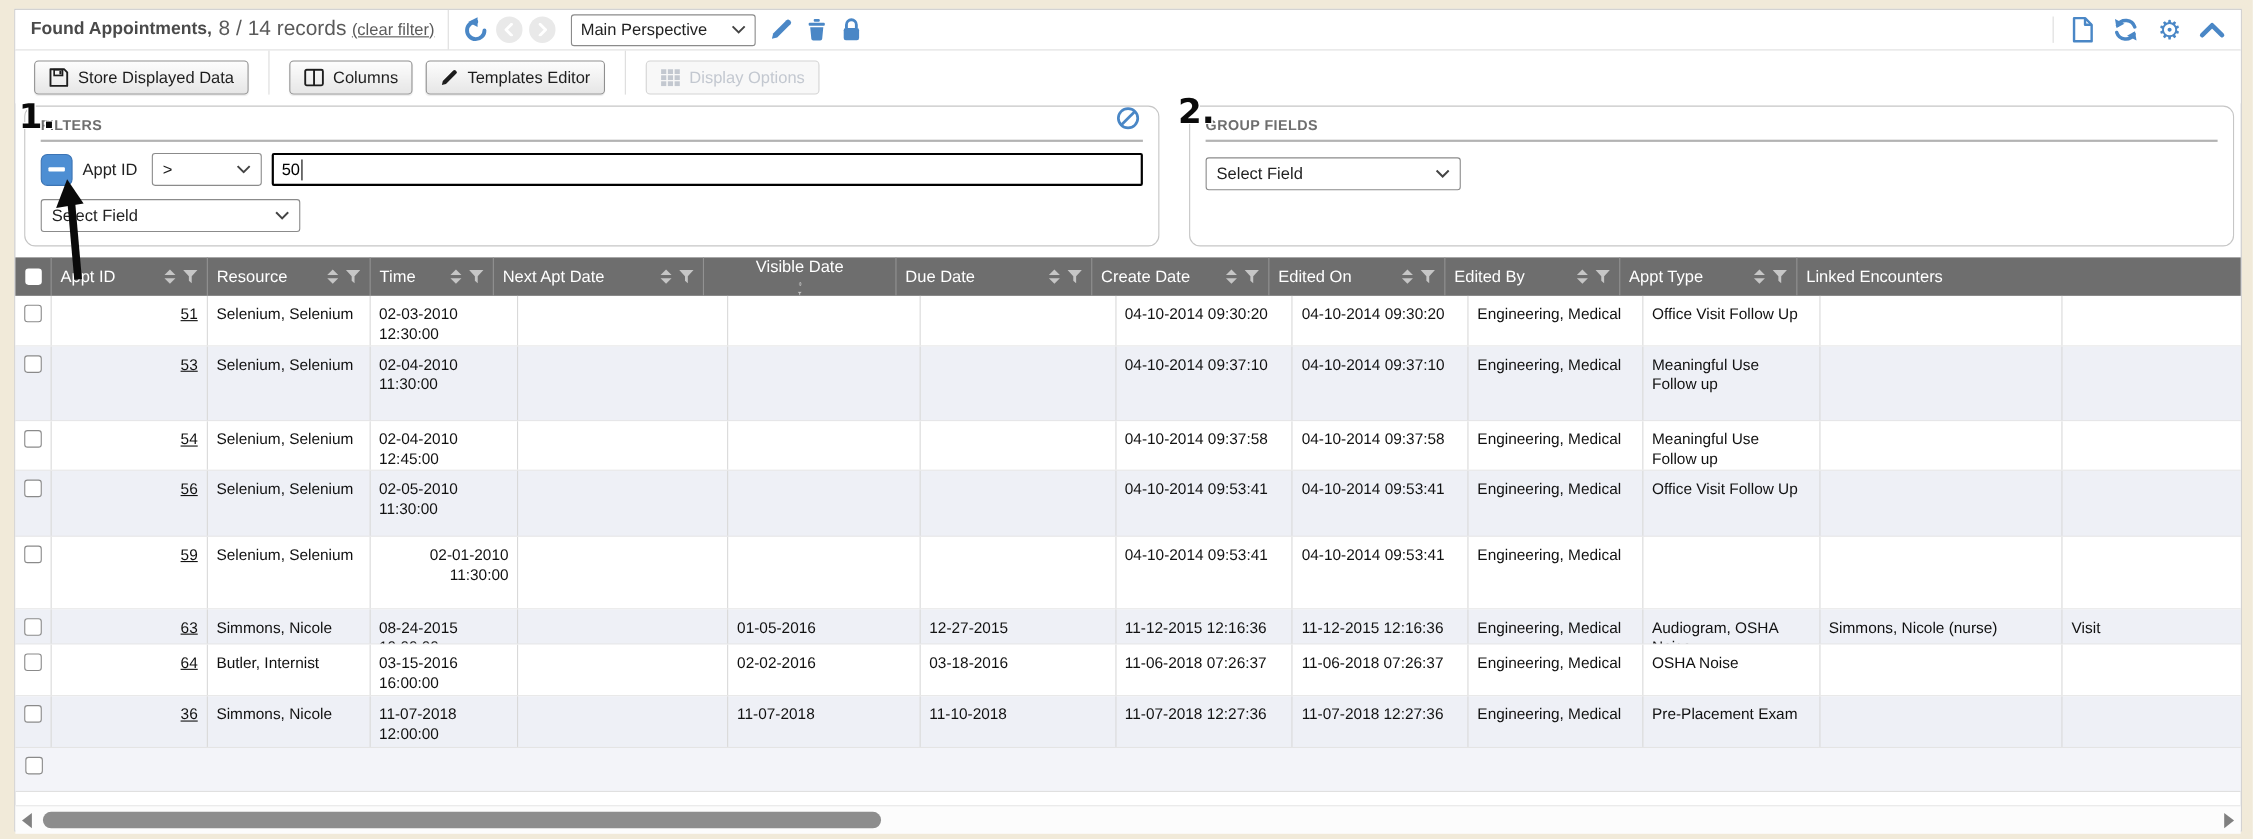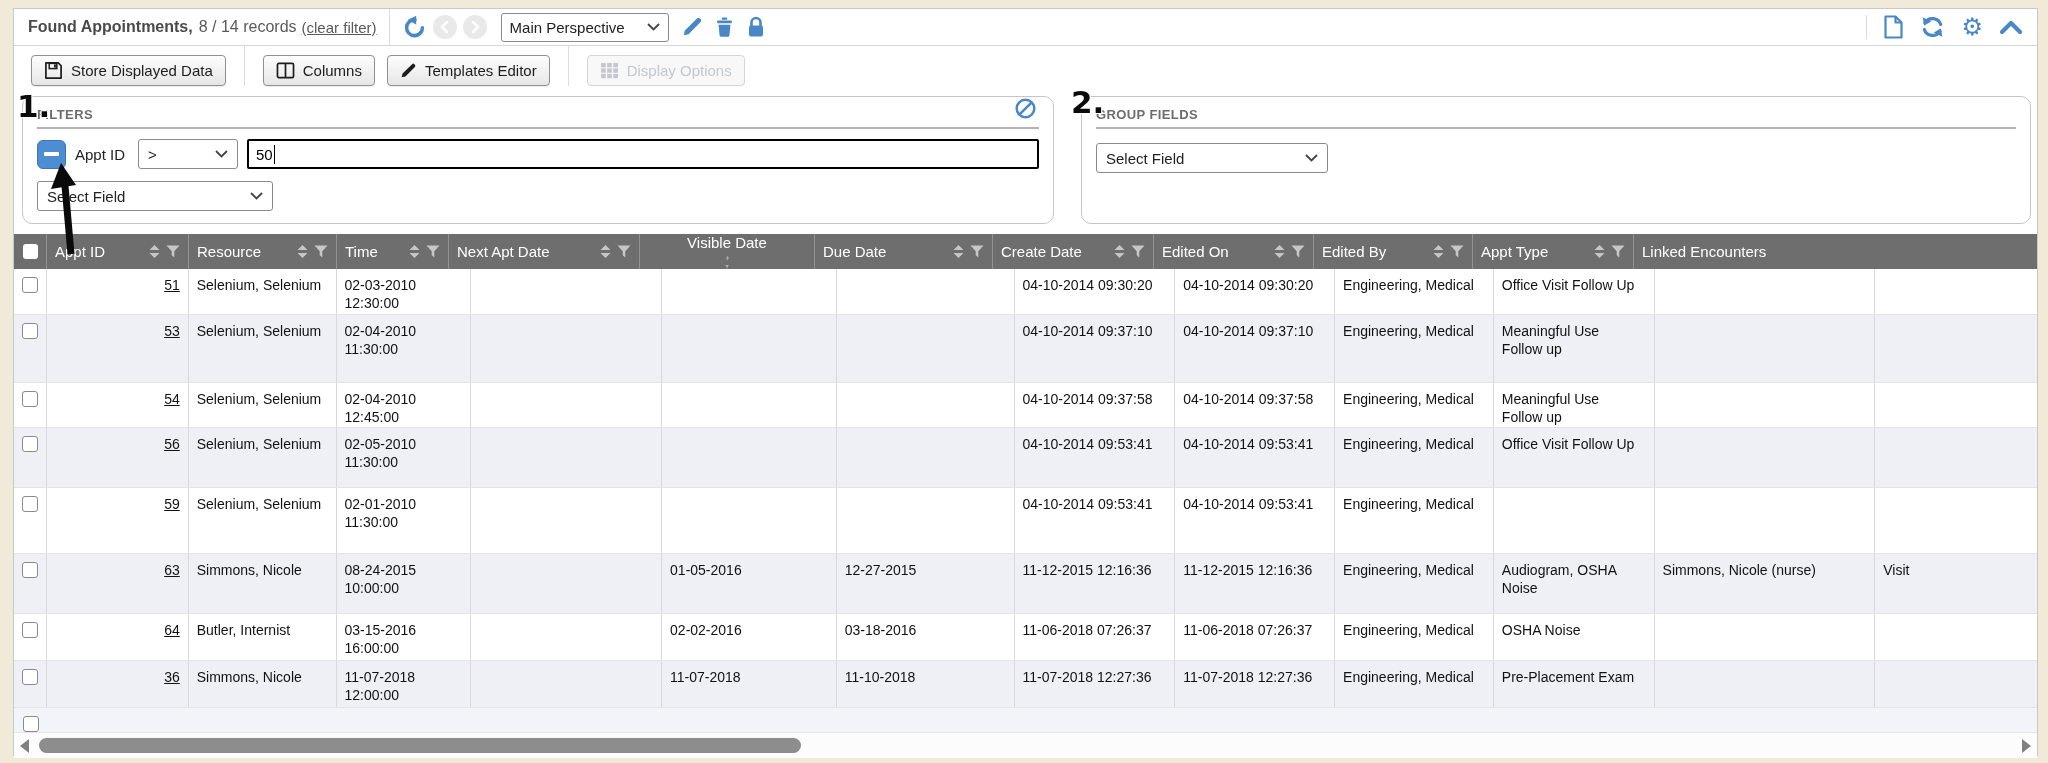--- a/index.html
+++ b/index.html
@@ -15,21 +15,21 @@
     position:absolute; left:13px; top:8px; width:2025px; height:748px;
     background:#fff; border:1px solid #c9c9c9;
   }
   
   .topbar {
     position:absolute; left:0; top:0; width:100%; height:37px;
     display:flex; align-items:center; padding:0 14px;
     border-bottom:1px solid #d6d6d6; background:#fff;
   }
   .tb-title { font-weight:bold; font-size:16px; color:#4a4a4a; }
-  .tb-records { font-size:16px; color:#5a5a5a; margin-left:6px; }
+  .tb-records { font-size:19px; color:#5a5a5a; margin-left:6px; }
   .tb-clear { font-size:15px; color:#5a5a5a; text-decoration:underline; margin-left:5px; cursor:pointer; }
   .vdiv { width:1px; height:36px; background:#dcdcdc; align-self:stretch; height:auto; }
   .topbar .vdiv { margin:0 12px; }
   .icon-btn { display:inline-flex; align-items:center; justify-content:center; cursor:pointer; }
   .blue { color:#4a87c6; }
   .nav-circle {
     width:24px; height:24px; border-radius:50%; background:#e9e9e9;
     display:inline-flex; align-items:center; justify-content:center; margin-left:6px;
   }
   .perspective-select {
@@ -493,33 +493,33 @@
           <div class="tcell" style="width: 161px;">Office Visit Follow Up</div>
           <div class="tcell" style="width: 221px;"></div>
           <div class="tcell" style="width: 162px;"></div>
         </div>
         <div class="trow" style="height: 66px;">
           <div class="cbcell" style="width: 33px;">
             <span class="cb"></span>
           </div>
           <div class="tcell idcell" style="width: 142px;"><span class="idlink">59</span></div>
           <div class="tcell" style="width: 148px;">Selenium, Selenium</div>
-          <div class="tcell" style="width: 135px;">02-01-2010
+          <div class="tcell" style="width: 135px; text-align: right;">02-01-2010
 11:30:00</div>
           <div class="tcell" style="width: 191px;"></div>
           <div class="tcell" style="width: 175px;"></div>
           <div class="tcell" style="width: 178px;"></div>
           <div class="tcell" style="width: 161px;">04-10-2014 09:53:41</div>
           <div class="tcell" style="width: 160px;">04-10-2014 09:53:41</div>
           <div class="tcell" style="width: 159px;">Engineering, Medical</div>
           <div class="tcell" style="width: 161px;"></div>
           <div class="tcell" style="width: 221px;"></div>
           <div class="tcell" style="width: 162px;"></div>
         </div>
-        <div class="trow alt" style="height: 60px;">
+        <div class="trow alt" style="height: 32px;">
           <div class="cbcell" style="width: 33px;">
             <span class="cb"></span>
           </div>
           <div class="tcell idcell" style="width: 142px;"><span class="idlink">63</span></div>
           <div class="tcell" style="width: 148px;">Simmons, Nicole</div>
           <div class="tcell" style="width: 135px;">08-24-2015
 10:00:00</div>
           <div class="tcell" style="width: 191px;"></div>
           <div class="tcell" style="width: 175px;">01-05-2016</div>
           <div class="tcell" style="width: 178px;">12-27-2015</div>

